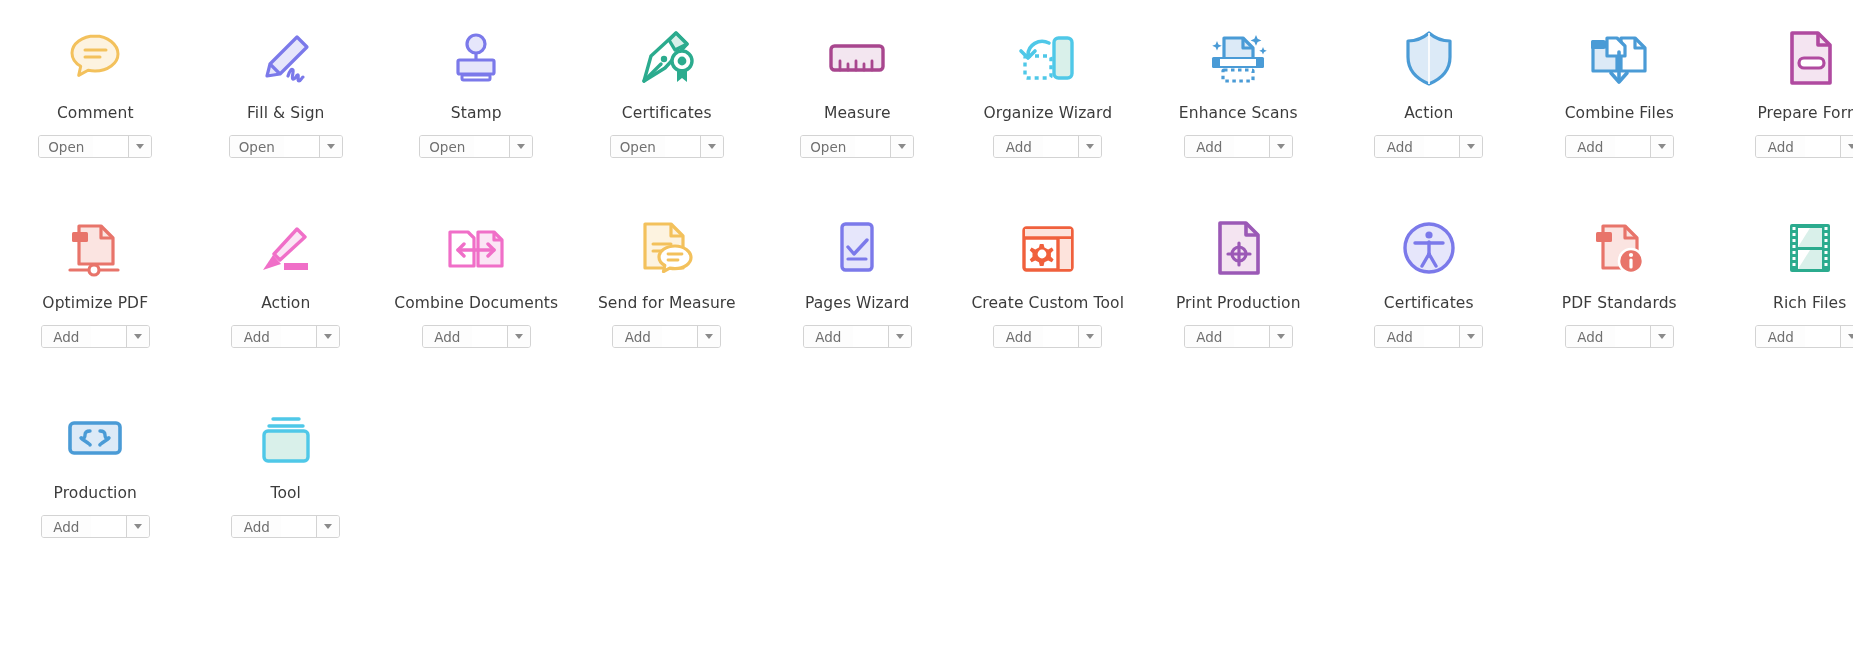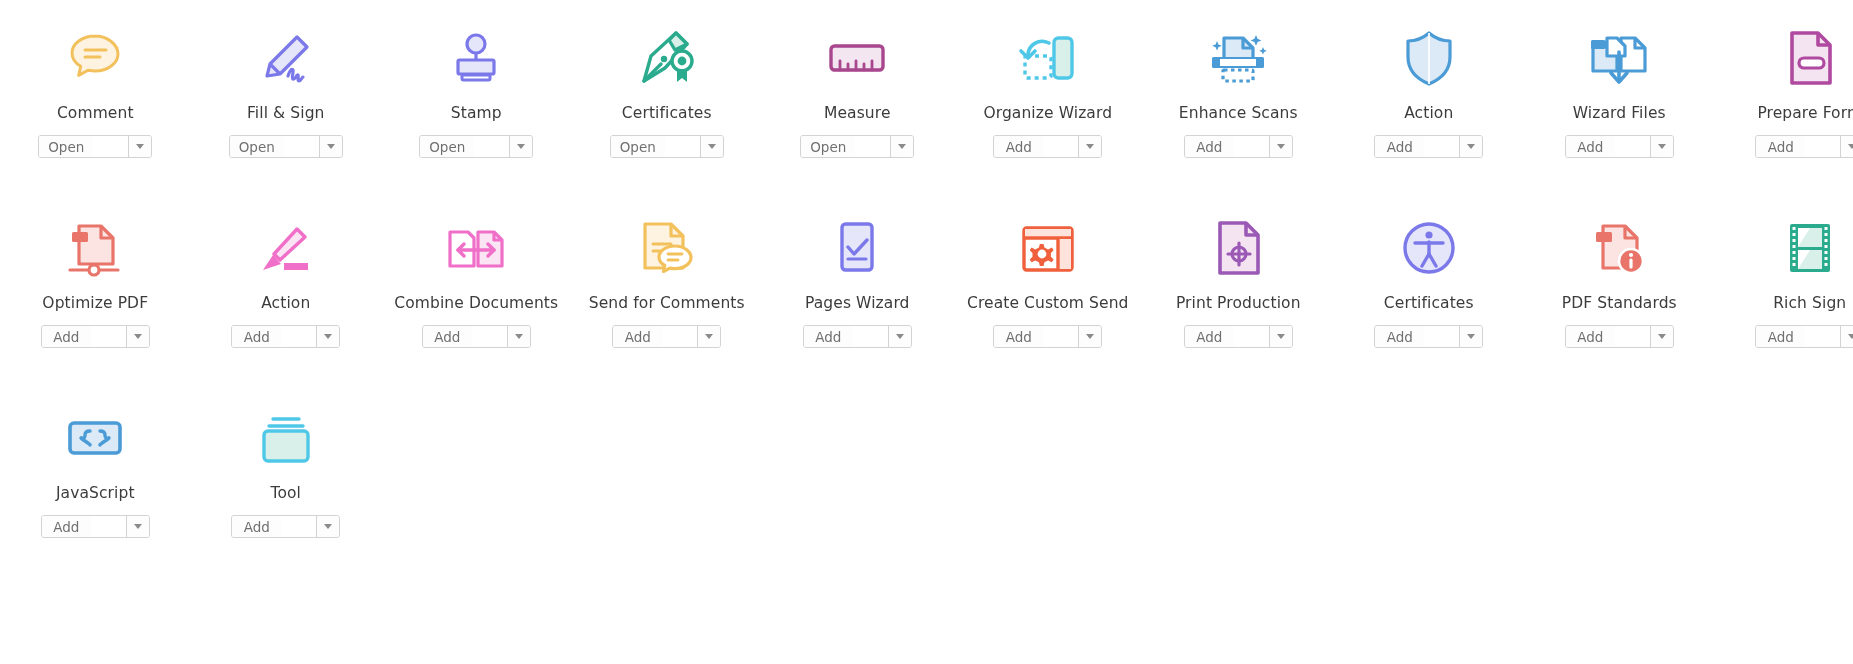--- a/index.html
+++ b/index.html
@@ -244,21 +244,21 @@
         <svg viewBox="0 0 64 64">
       <path d="M6 16 H18 V21 H30 V45 H6 Z" fill="#dceaf7" stroke="#4a9bd6" stroke-width="3.2" stroke-linejoin="round"></path>
       <rect x="4" y="14" width="14" height="9" rx="1.5" fill="#4a9bd6"></rect>
       <path d="M34 12 H48 L58 22 V45 H34 Z" fill="#ffffff" stroke="#4a9bd6" stroke-width="3.2" stroke-linejoin="round"></path>
       <path d="M48 12 V22 H58" fill="none" stroke="#4a9bd6" stroke-width="3.2" stroke-linejoin="round"></path>
       <path d="M20 12 H30 L38 20 V30 H20 Z" fill="#ffffff" stroke="#4a9bd6" stroke-width="3.2" stroke-linejoin="round"></path>
       <line x1="32" y1="26" x2="32" y2="54" stroke="#4a9bd6" stroke-width="3.6" stroke-linecap="round"></line>
       <path d="M24 47 L32 56 L40 47" fill="none" stroke="#4a9bd6" stroke-width="3.6" stroke-linecap="round" stroke-linejoin="round"></path>
     </svg>
       </div>
-      <div class="tool-label">Wizard Files</div>
+      <div class="tool-label">Combine Files</div>
       <div class="tool-action">
         <div class="btn-main">Add</div>
         <div class="btn-split">
           <span class="caret"></span>
         </div>
       </div>
     </div>
     <div class="tool-tile">
       <div class="tool-icon">
         <svg viewBox="0 0 64 64">
@@ -334,21 +334,21 @@
         <svg viewBox="0 0 64 64">
       <path d="M10 8 H36 L48 20 V52 H10 Z" fill="#fdf3e0" stroke="#f3c15c" stroke-width="3.2" stroke-linejoin="round"></path>
       <path d="M36 8 V20 H48" fill="none" stroke="#f3c15c" stroke-width="3.2" stroke-linejoin="round"></path>
       <line x1="18" y1="28" x2="36" y2="28" stroke="#f3c15c" stroke-width="3" stroke-linecap="round"></line>
       <line x1="18" y1="35" x2="30" y2="35" stroke="#f3c15c" stroke-width="3" stroke-linecap="round"></line>
       <path d="M40 30c-9 0-16 5-16 11 0 3.4 2.3 6.5 5.8 8.5l-1.3 6 6.2-3.4c1.7.3 3.5.5 5.3.5 9 0 16-5 16-11s-7-11.6-16-11.6z" fill="#ffffff" stroke="#f3c15c" stroke-width="3.2" stroke-linejoin="round"></path>
       <line x1="33" y1="38" x2="47" y2="38" stroke="#f3c15c" stroke-width="2.8" stroke-linecap="round"></line>
       <line x1="33" y1="44" x2="43" y2="44" stroke="#f3c15c" stroke-width="2.8" stroke-linecap="round"></line>
     </svg>
       </div>
-      <div class="tool-label">Send for Comments</div>
+      <div class="tool-label">Send for Measure</div>
       <div class="tool-action">
         <div class="btn-main">Add</div>
         <div class="btn-split">
           <span class="caret"></span>
         </div>
       </div>
     </div>
     <div class="tool-tile">
       <div class="tool-icon">
         <svg viewBox="0 0 64 64">
@@ -370,21 +370,21 @@
         <svg viewBox="0 0 64 64">
       <rect x="8" y="12" width="48" height="42" rx="2.5" fill="#ffffff" stroke="#f0603c" stroke-width="3.4"></rect>
       <rect x="9" y="13" width="46" height="9" fill="#fde3dc"></rect>
       <line x1="8" y1="22" x2="56" y2="22" stroke="#f0603c" stroke-width="3.4"></line>
       <rect x="42" y="23" width="13" height="30" fill="#fde3dc"></rect>
       <line x1="42" y1="22" x2="42" y2="54" stroke="#f0603c" stroke-width="3.4"></line>
       <path d="M25 26 h4 l1 4 4 2 4-2 2 3 -3 3 0 4 3 3 -2 3 -4-2 -4 2 -1 4 h-4 l-1-4 -4-2 -4 2 -2-3 3-3 0-4 -3-3 2-3 4 2 4-2 Z" fill="#f0603c" transform="translate(-1,4) scale(0.92) translate(2,0)"></path>
       <circle cx="26" cy="38" r="4.4" fill="#ffffff"></circle>
     </svg>
       </div>
-      <div class="tool-label">Create Custom Send</div>
+      <div class="tool-label">Create Custom Tool</div>
       <div class="tool-action">
         <div class="btn-main">Add</div>
         <div class="btn-split">
           <span class="caret"></span>
         </div>
       </div>
     </div>
     <div class="tool-tile">
       <div class="tool-icon">
         <svg viewBox="0 0 64 64">
@@ -460,37 +460,37 @@
         <rect x="46.5" y="11" width="3" height="3"></rect>
             <rect x="46.5" y="17" width="3" height="3"></rect>
         <rect x="46.5" y="23" width="3" height="3"></rect>
             <rect x="46.5" y="29" width="3" height="3"></rect>
         <rect x="46.5" y="35" width="3" height="3"></rect>
             <rect x="46.5" y="41" width="3" height="3"></rect>
         <rect x="46.5" y="47" width="3" height="3"></rect>
       </g>
     </svg>
       </div>
-      <div class="tool-label">Rich Sign</div>
+      <div class="tool-label">Rich Files</div>
       <div class="tool-action">
         <div class="btn-main">Add</div>
         <div class="btn-split">
           <span class="caret"></span>
         </div>
       </div>
     </div>
     <div class="tool-tile">
       <div class="tool-icon">
         <svg viewBox="0 0 64 64">
       <rect x="7" y="17" width="50" height="30" rx="4" fill="#dceaf7" stroke="#4a9bd6" stroke-width="3.6"></rect>
       <path d="M27 25 q-5 0 -5 4 t-3 3 t3 3 t5 4" fill="none" stroke="#4a9bd6" stroke-width="3.4" stroke-linecap="round" stroke-linejoin="round"></path>
       <path d="M37 25 q5 0 5 4 t3 3 t-3 3 t-5 4" fill="none" stroke="#4a9bd6" stroke-width="3.4" stroke-linecap="round" stroke-linejoin="round"></path>
     </svg>
       </div>
-      <div class="tool-label">JavaScript</div>
+      <div class="tool-label">Production</div>
       <div class="tool-action">
         <div class="btn-main">Add</div>
         <div class="btn-split">
           <span class="caret"></span>
         </div>
       </div>
     </div>
     <div class="tool-tile">
       <div class="tool-icon">
         <svg viewBox="0 0 64 64">

